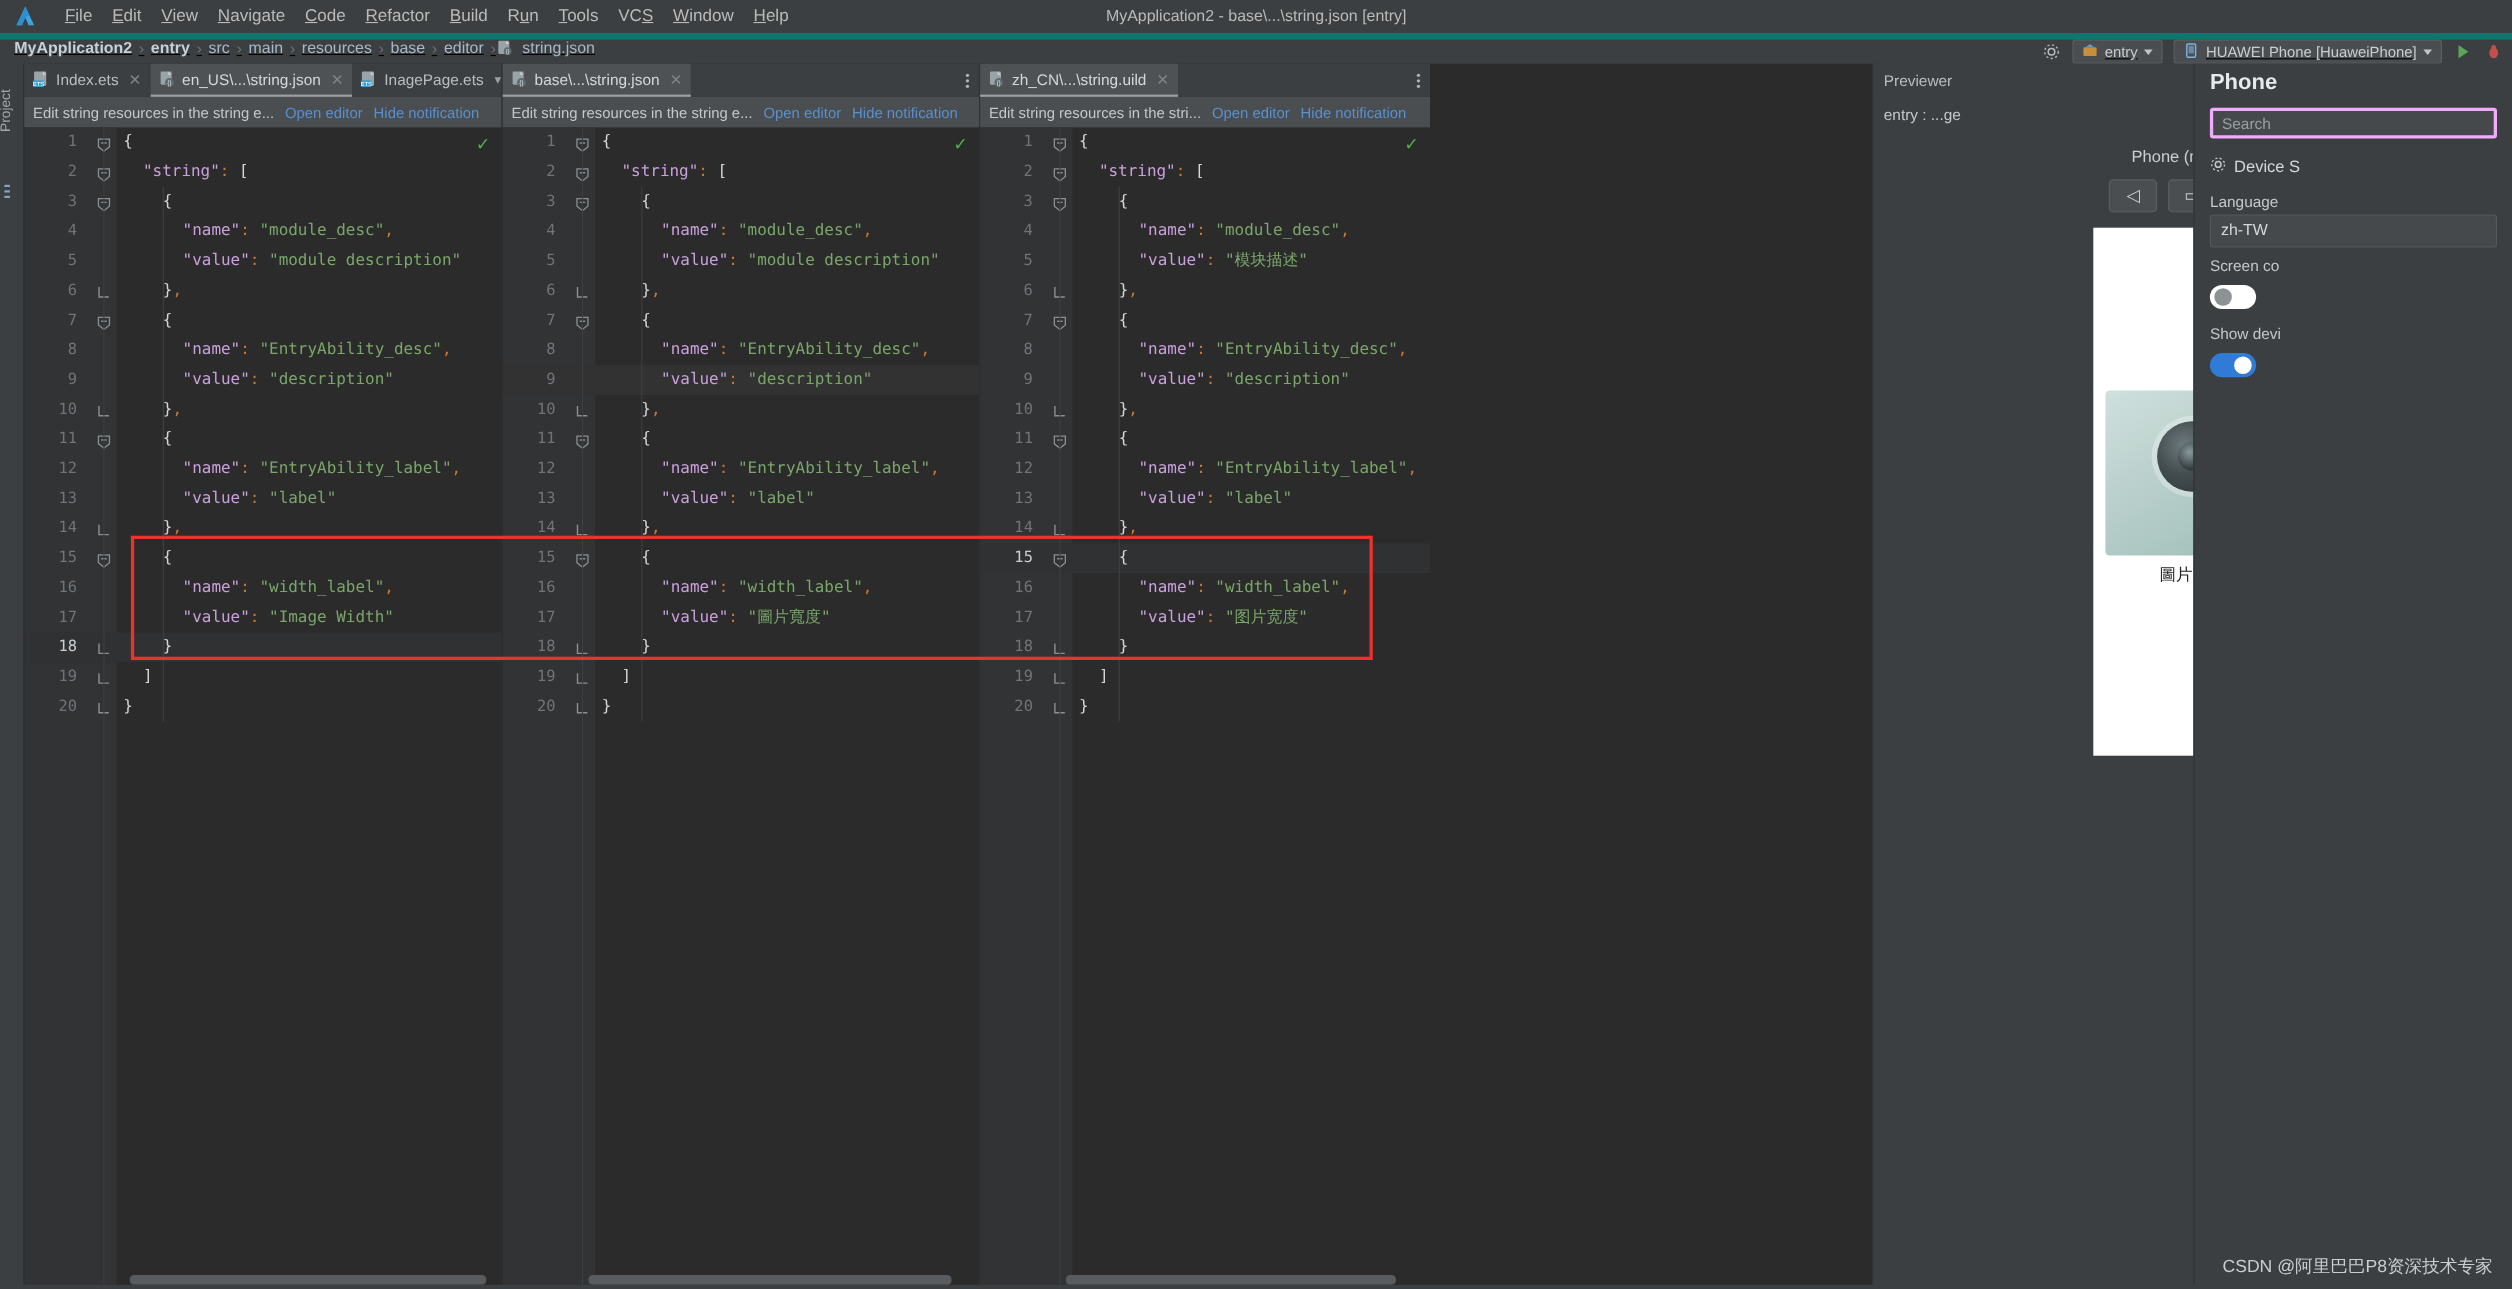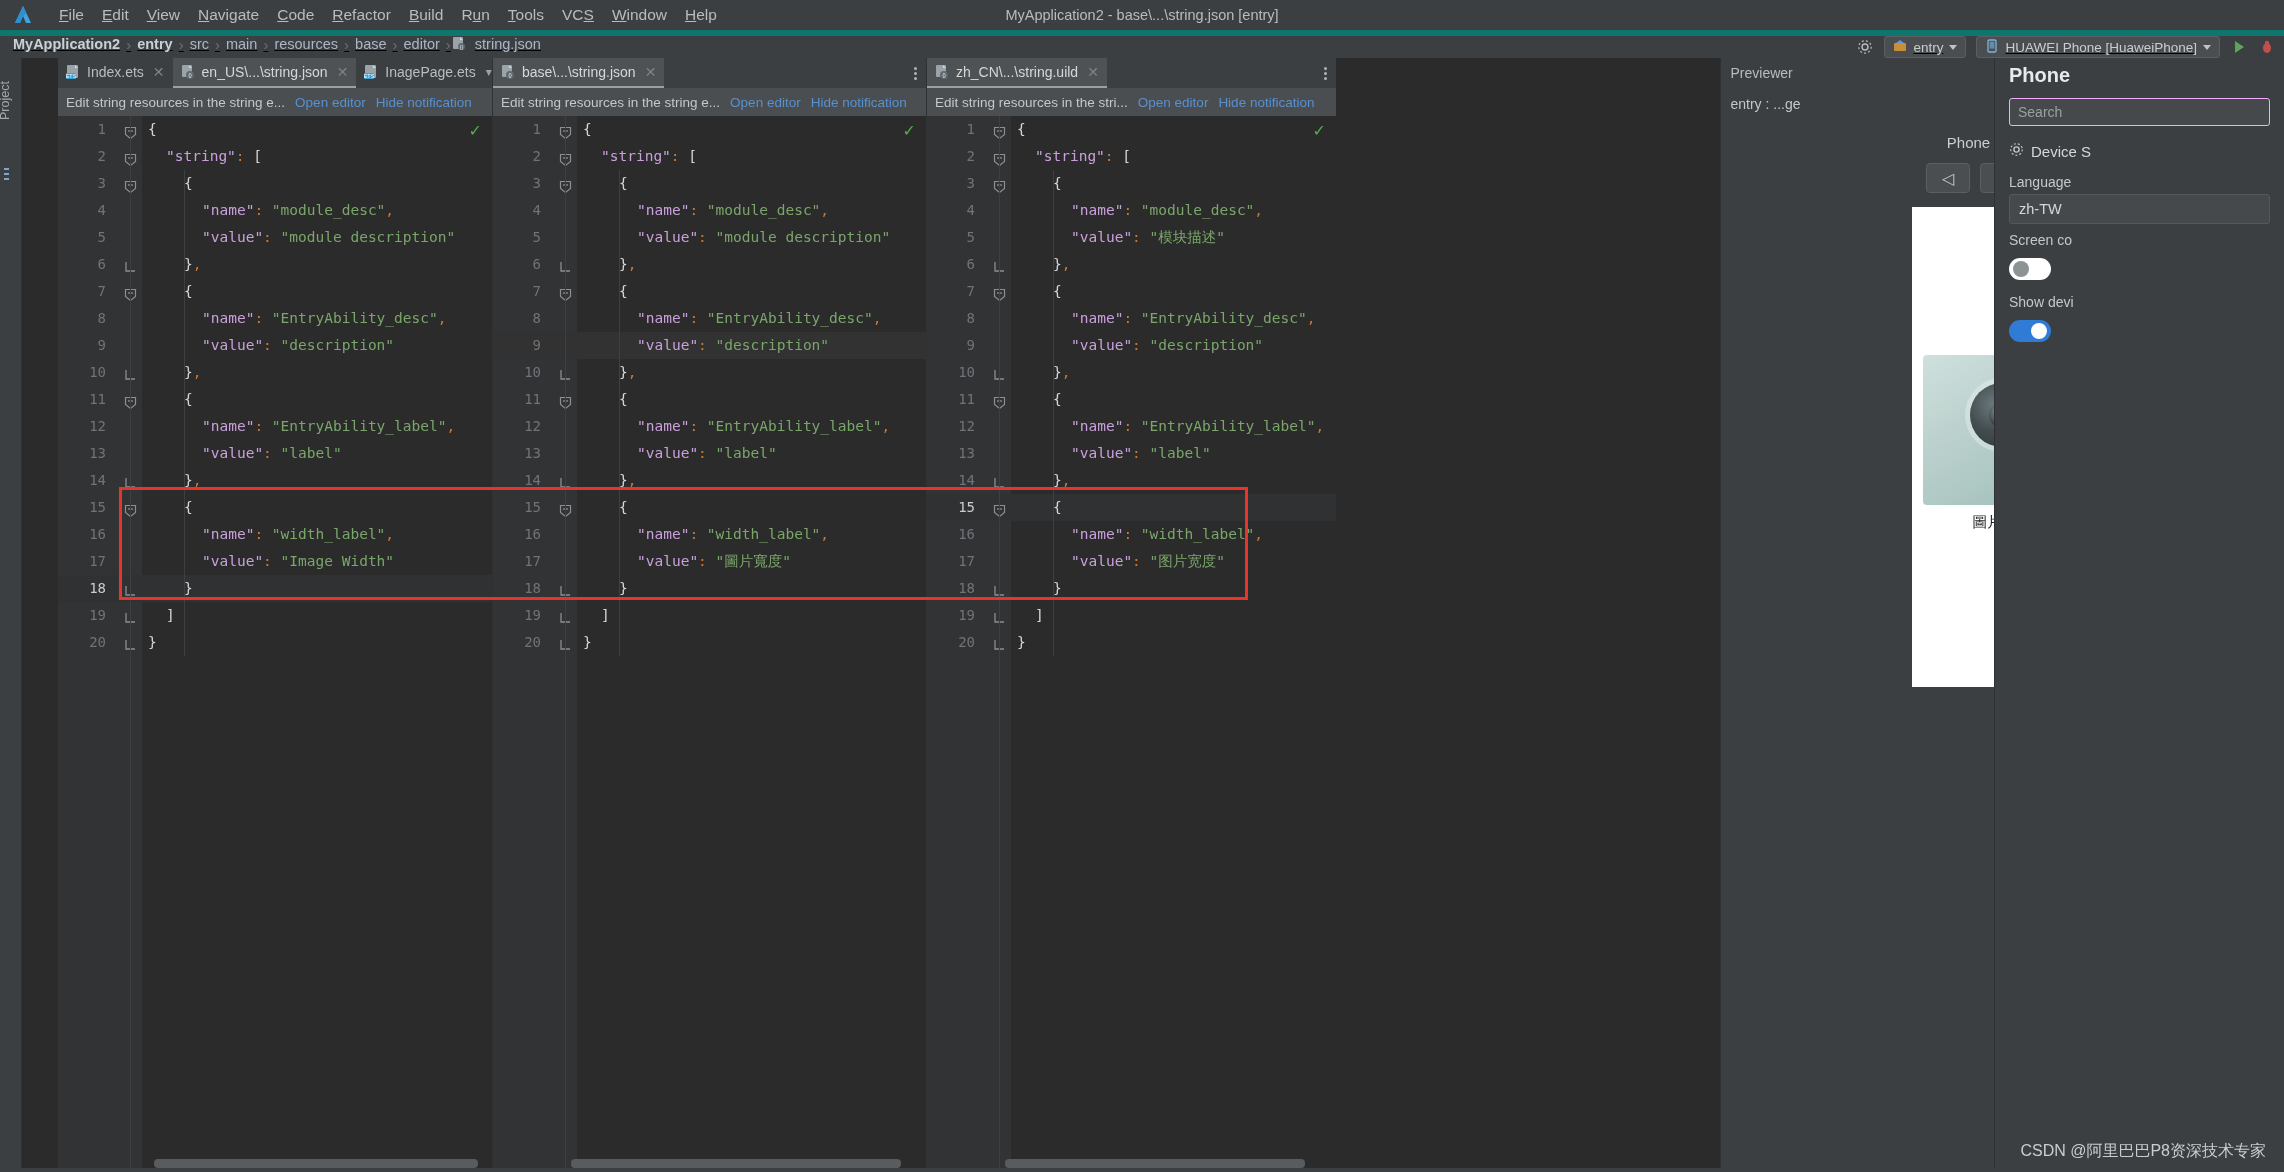--- a/index.html
+++ b/index.html
@@ -67,21 +67,21 @@
     color: #a3a8ab; font-size: 12.5px; white-space: nowrap;
   }
   .vstruct {
     position: absolute; left: 3px; top: 108px;
     width: 16px; height: 16px;
   }
 
   
   .panes { flex: 1 1 auto; display: flex; min-width: 0; background: #2b2b2b; }
   .pane { display: flex; flex-direction: column; min-width: 0; position: relative; }
-  .pane.p1 { flex: 0 0 434px; margin-left: 36px; }
+  .pane.p1 { flex: 0 0 434px; }
   .pane.p2 { flex: 0 0 434px; border-left: 1px solid #2f3234; }
   .pane.p3 { flex: 0 0 410px; border-left: 1px solid #2f3234; }
 
   
   .tabrow {
     height: 30px; background: #3c3f41; display: flex; align-items: stretch;
     position: relative; flex: 0 0 30px;
   }
   .tab {
     display: flex; align-items: center; gap: 6px;
@@ -193,21 +193,21 @@
 
   
   .settings {
     position: absolute; right: 0; top: 58px; bottom: 0; width: 290px;
     background: #3c3f41; border-left: 1px solid #2f3234;
     padding: 0; overflow: hidden;
   }
   .st-head { height:34px; display:flex; align-items:center; padding-left:14px;
              color:#e6eaec; font-size:20px; font-weight:bold; }
   .st-search {
-    margin: 6px 14px 0 14px; height:28px; background:#45494b; border:1px solid #f0abfc;
+    margin: 6px 14px 0 14px; height:28px; background:#45494b; border:3px solid #f0abfc;
     border-radius:3px; display:flex; align-items:center; padding:0 8px; color:#9aa0a3; font-size:14px;
   }
   .st-section {
     display:flex; align-items:center; gap:7px; padding: 16px 14px 6px 14px;
     color:#d4d8da; font-size:15px;
   }
   .st-label { padding: 8px 14px 4px 14px; color:#c3c8cb; font-size:14px; }
   .st-field {
     margin: 0 14px; height:30px; background:#45494b; border:1px solid #55595b; border-radius:3px;
     display:flex; align-items:center; padding:0 9px; color:#d4d8da; font-size:14.5px;

